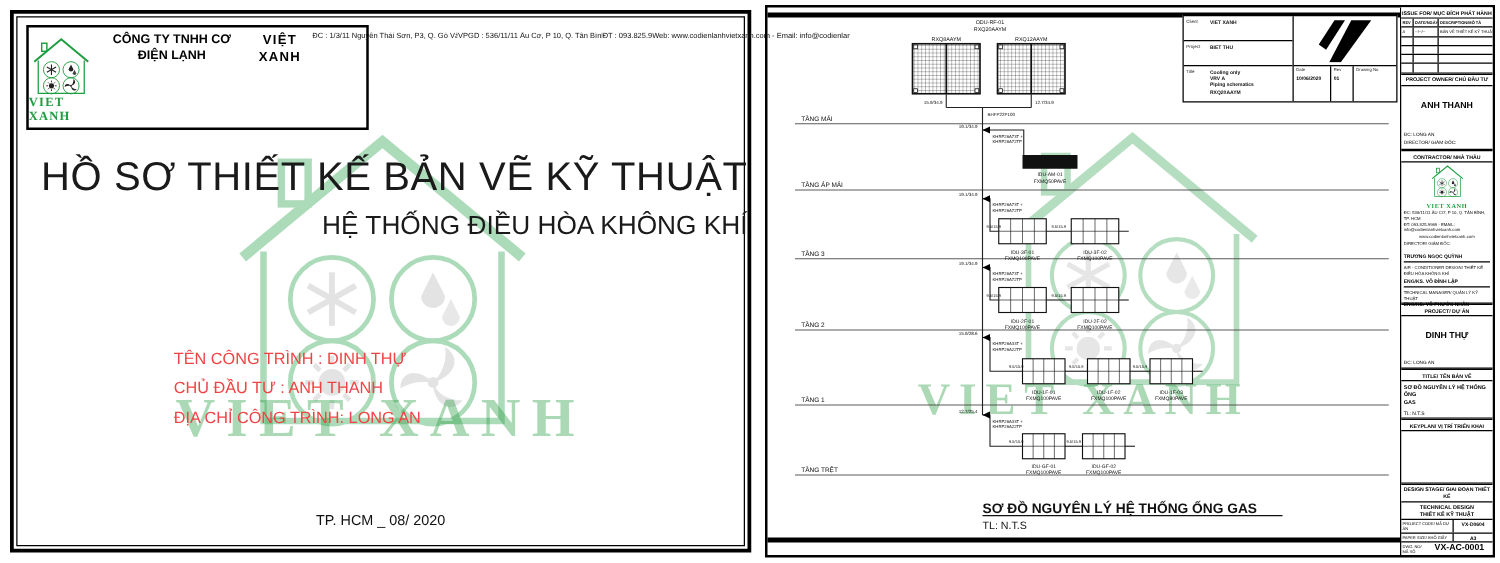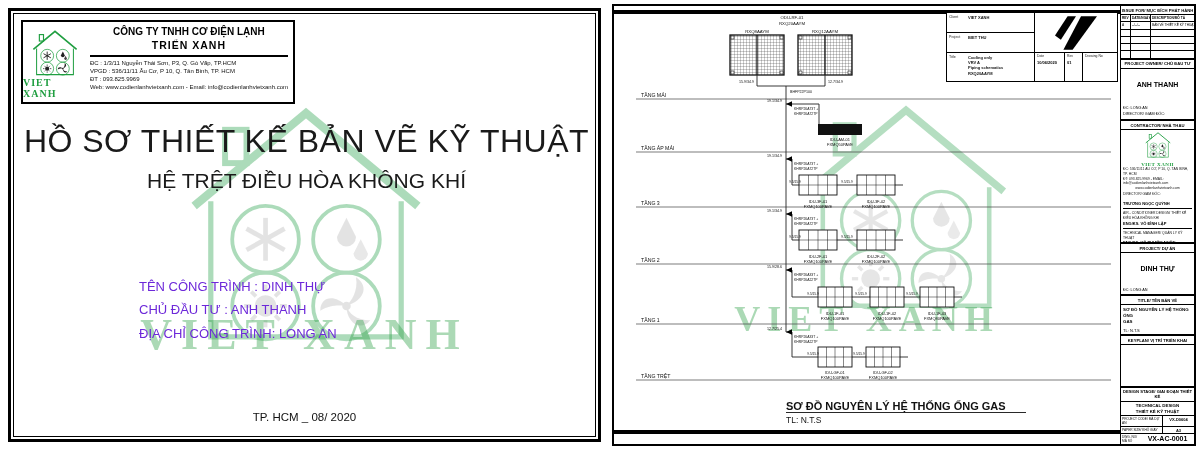--- a/index.html
+++ b/index.html
@@ -6,33 +6,33 @@
   body { font-family:"Liberation Sans", sans-serif; background:#fff; }
   .canvas { position:relative; width:1200px; height:450px; background:#fff; overflow:hidden; }
 
   
   .page-left { position:absolute; left:8px; top:8px; width:593px; height:434px; background:#fff; border:3px solid #000; }
   .page-left .inner-frame { position:absolute; inset:2px; border:1px solid #000; }
 
   .company-box { position:absolute; left:10px; top:9px; width:274px; height:84px; border:2px solid #000; display:flex; background:#fff; z-index:3; }
   .logo-col { width:84px; display:flex; flex-direction:column; align-items:center; justify-content:center; padding-top:4px; }
   .logo-col .logo-word { font-family:"Liberation Serif", serif; font-weight:bold; color:#1f9e40; font-size:10px; letter-spacing:1px; margin-top:1px; }
-  .company-text { flex:1; padding:4px 5px 2px 2px; display:flex; flex-direction:column; }
+  .company-text { flex:1; padding:4px 5px 2px 2px; display:flex; flex-direction:row; }
   .company-line1 { font-size:10px; font-weight:bold; text-align:center; line-height:1.25; }
   .company-line2 { font-size:10.5px; font-weight:bold; text-align:center; letter-spacing:1px; line-height:1.3; }
   .company-rule { border-top:2px solid #000; margin:3px 0 3px 0; }
   .company-small { font-size:6px; line-height:1.3; color:#111; white-space:nowrap; overflow:hidden; }
 
-  .main-title-block { position:absolute; left:4px; right:0; top:112px; text-align:center; z-index:3; }
+  .main-title-block { position:absolute; left:4px; right:0; top:112px; text-align:right; z-index:3; }
   .main-title { font-size:32px; color:#1a1a1a; letter-spacing:0.5px; }
   .sub-title { font-size:21px; color:#1a1a1a; margin-top:9px; }
   .sub-title2 { font-size:20px; color:#1a1a1a; margin-top:4px; }
 
   .project-block { position:absolute; left:128px; top:264px; z-index:3; }
-  .project-block div { font-size:13px; color:#6d28d9; line-height:1.8; }
+  .project-block div { font-size:13px; color:#ef4444; line-height:1.8; }
 
   .footer-line { position:absolute; left:0; right:0; top:400px; text-align:center; font-size:11.5px; color:#111; z-index:3; }
 
   .wm-house { position:absolute; opacity:0.5; z-index:1; }
   .wm-text { position:absolute; left:0; right:0; text-align:center; font-family:"Liberation Serif", serif; font-weight:bold; color:rgba(46,160,70,0.4); z-index:1; }
   .wm-text.lp { top:298px; font-size:44px; letter-spacing:9px; }
   .wm-text.rp { top:292px; font-size:36px; letter-spacing:7px; }
 
   
   .page-right { position:absolute; left:612px; top:4px; width:584px; height:442px; background:#fff; border:2px solid #000; }
@@ -153,32 +153,32 @@
 
     <div class="company-box">
       <div class="logo-col">
         <svg class="house-logo-sm" width="52" height="46" viewBox="0 0 100 100">
             <use href="#vx-house"></use>
           </svg>
         <div class="logo-word">VIET XANH</div>
       </div>
       <div class="company-text">
         <div class="company-line1">CÔNG TY TNHH CƠ ĐIỆN LẠNH</div>
-        <div class="company-line2">TRIỂN XANH</div>
+        <div class="company-line2">VIỆT XANH</div>
         <div class="company-rule"></div>
         <div class="company-small">ĐC : 1/3/11 Nguyễn Thái Sơn, P3, Q. Gò Vấp, TP.HCM</div>
         <div class="company-small">VPGD : 536/11/11 Âu Cơ, P 10, Q. Tân Bình, TP. HCM</div>
         <div class="company-small">ĐT : 093.825.9969</div>
         <div class="company-small">Web: www.codienlanhvietxanh.com - Email: info@codienlanhvietxanh.com</div>
       </div>
     </div>
 
     <div class="main-title-block">
       <div class="main-title">HỒ SƠ THIẾT KẾ BẢN VẼ KỸ THUẬT</div>
-      <div class="sub-title">HỆ TRỆT ĐIỀU HÒA KHÔNG KHÍ</div>
+      <div class="sub-title">HỆ THỐNG ĐIỀU HÒA KHÔNG KHÍ</div>
     </div>
 
     <div class="project-block">
       <div>TÊN CÔNG TRÌNH : DINH THỰ</div>
       <div>CHỦ ĐẦU TƯ : ANH THANH</div>
       <div>ĐỊA CHỈ CÔNG TRÌNH: LONG AN</div>
     </div>
 
     <div class="footer-line">TP. HCM _ 08/ 2020</div>
   </div>

